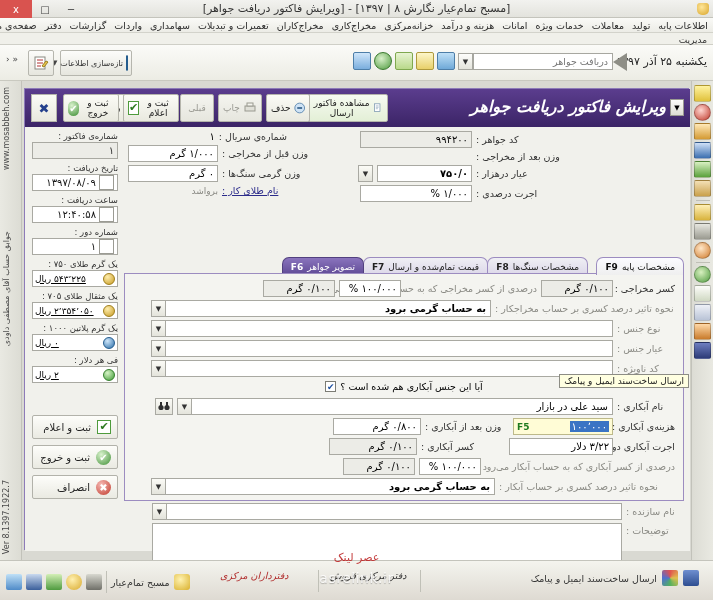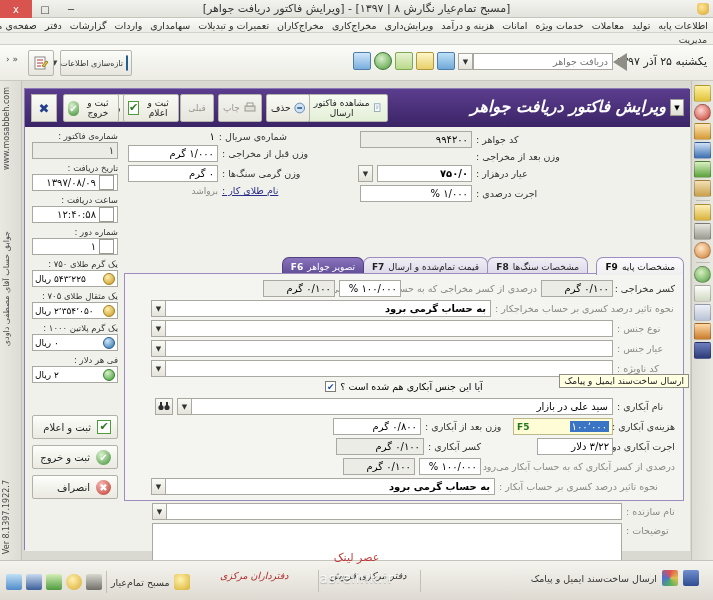--- a/index.html
+++ b/index.html
@@ -239,21 +239,21 @@
   .inforight { position: absolute; right: 572px; top: 4px; width: 86px; }
   .inforight .blk { margin-bottom: 4px; }
   .inforight .cap { font-size: 8.5px; color: #333; text-align: right; margin-bottom: 1px; }
   .money {
     display: flex; direction: rtl; align-items: center; height: 17px;
     border: 1px solid #a9a9a2; background: #fff; font-size: 9px; padding: 0 2px; gap: 3px;
   }
   .coin { width: 12px; height: 12px; border-radius: 6px; background: radial-gradient(circle at 35% 30%, #ffeeac, #c79a24); border: 1px solid #a07f1c; flex: 0 0 auto;}
   .coin.blue { background: radial-gradient(circle at 35% 30%, #cfe7fb, #2b6ea8); border-color: #255d8e; }
   .coin.green { background: radial-gradient(circle at 35% 30%, #d6f3c6, #3f9b35); border-color: #34802c; }
-  .money .amt { margin-right: auto; }
+  .money .amt { margin-right: auto; text-decoration: underline; }
 
   .tooltip {
     position: absolute; right: 20px; top: 290px; background: #ffffe1;
     border: 1px solid #8d8d85; font-size: 9px; color: #222; padding: 1px 4px; z-index: 9;
   }
 
   
   .actions { position: absolute; right: 572px; top: 288px; width: 86px; }
   .actbtn {
     display: flex; direction: rtl; align-items: center; gap: 6px;
@@ -307,21 +307,21 @@
     </div>
   </div>
 
   <div class="menubar">
     <div class="menu-item">اطلاعات پایه</div>
     <div class="menu-item">تولید</div>
     <div class="menu-item">معاملات</div>
     <div class="menu-item">خدمات ویژه</div>
     <div class="menu-item">امانات</div>
     <div class="menu-item">هزینه و درآمد</div>
-    <div class="menu-item">ویرایش‌داری</div>
+    <div class="menu-item">خزانه‌مرکزی</div>
     <div class="menu-item">مخراج‌کاری</div>
     <div class="menu-item">مخراج‌کاران</div>
     <div class="menu-item">تعمیرات و تبدیلات</div>
     <div class="menu-item">سهامداری</div>
     <div class="menu-item">واردات</div>
     <div class="menu-item">گزارشات</div>
     <div class="menu-item">دفتر</div>
     <div class="menu-item">صفحه‌ی من</div>
 
   </div>
@@ -645,21 +645,21 @@
               <span class="sel">۱۰۰٬۰۰۰</span>
             </div>
             <div class="lbl" style="width:84px;">وزن بعد از آبکاری :</div>
             <div class="box" style="width:88px;">
               <span>۰/۸۰۰ گرم</span>
             </div>
           </div>
 
           <div class="fieldrow">
             <div class="lbl" style="width:58px;">اجرت آبکاری دوم :</div>
-            <div class="box" style="width:76px;margin-left:21px;">
+            <div class="box" style="width:104px;">
               <span>۳/۲۲ دلار</span>
             </div>
             <div class="lbl" style="width:84px;">کسر آبکاری :</div>
             <div class="box grey" style="width:88px;">
               <span>۰/۱۰۰ گرم</span>
             </div>
           </div>
 
           <div class="fieldrow">
             <div class="lbl dim" style="width:190px;">درصدی از کسر آبکاری که به حساب آبکار می‌رود :</div>

